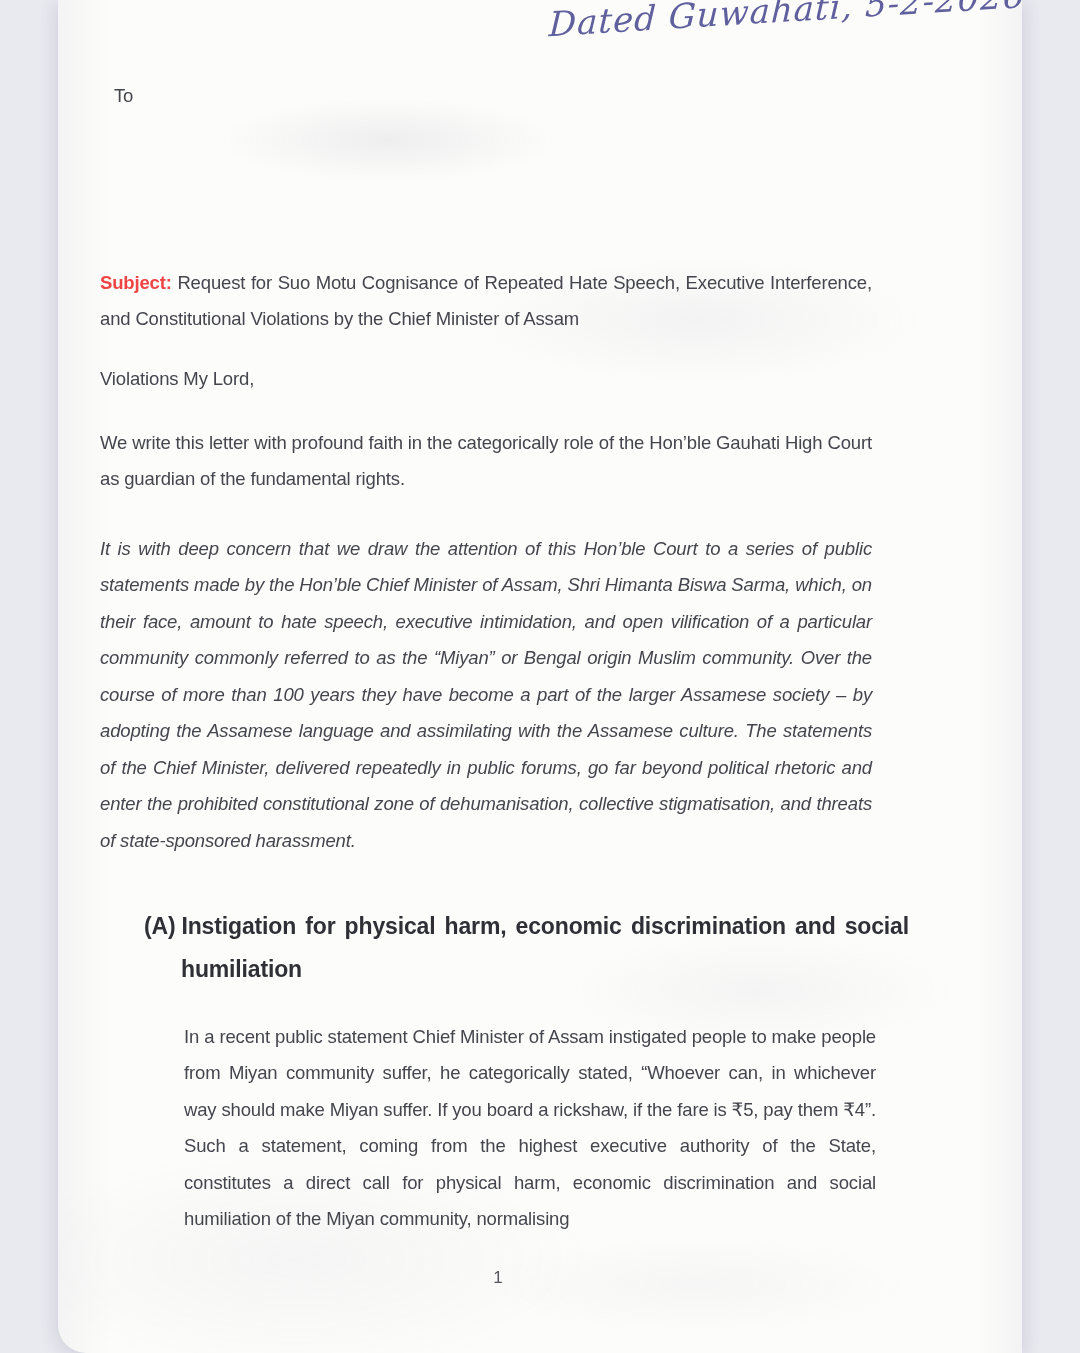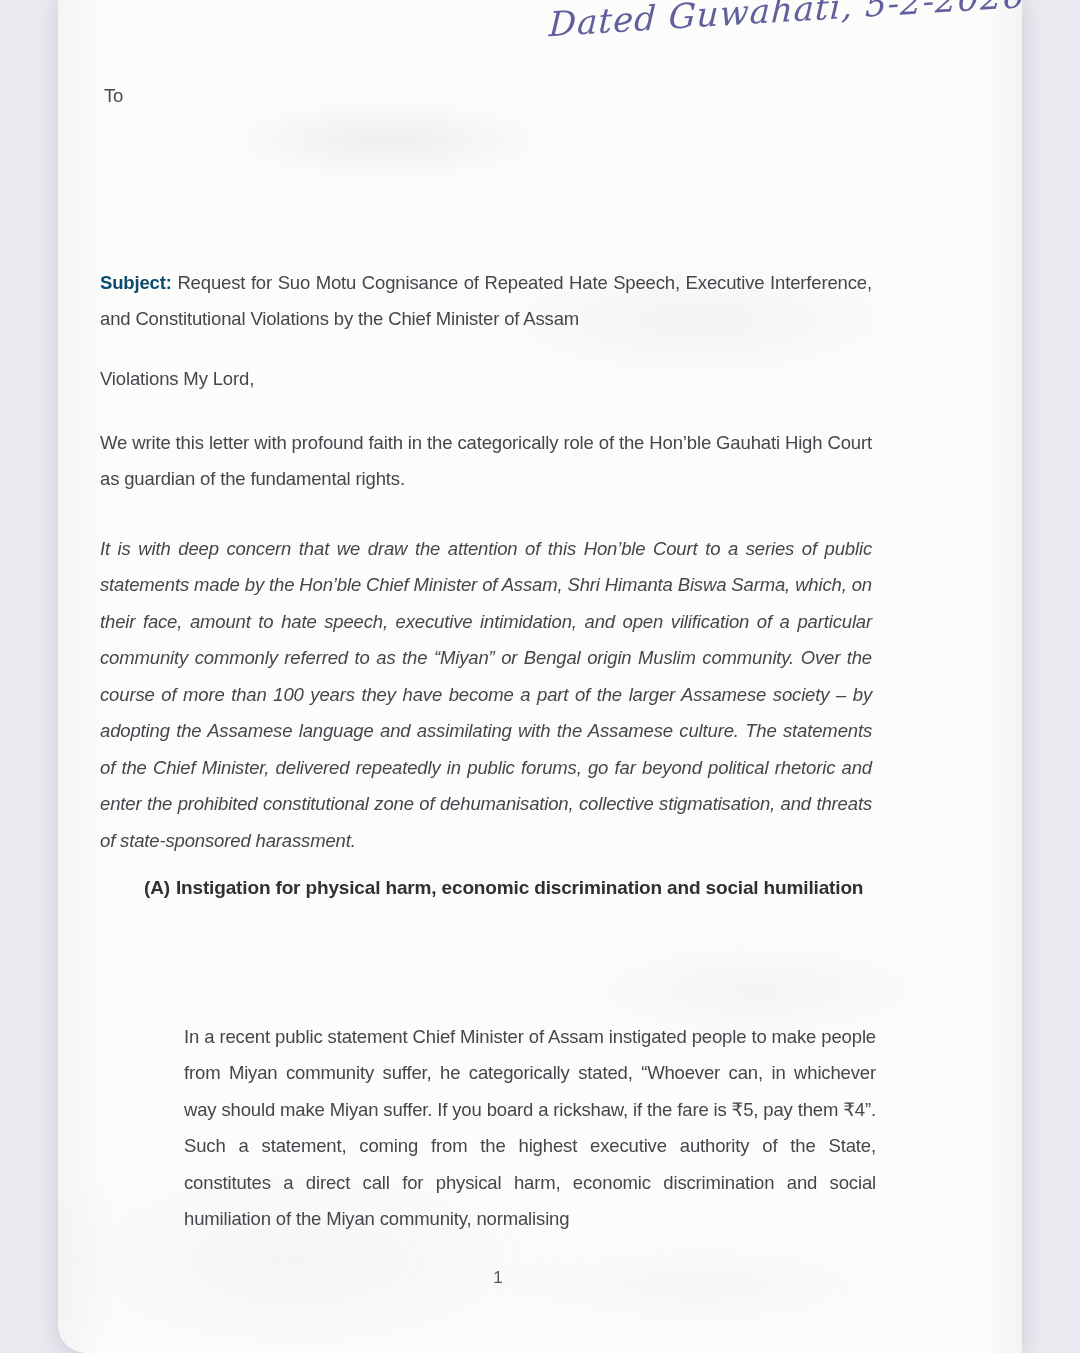--- a/index.html
+++ b/index.html
@@ -54,31 +54,31 @@
     white-space: nowrap;
   }
   .txt {
     color: #45464d;
     font-size: 18.5px;
     letter-spacing: -0.15px;
     line-height: 36.5px;
   }
   .address {
     position: absolute;
-    left: 46px;
+    left: 56px;
     top: 78px;
   }
   .subject {
     position: absolute;
     left: 42px;
     top: 246px;
     width: 772px;
     text-align: justify;
   }
-  .subject b { color: #0c4a6e; }
+  .subject b { color: #ef4444; }
   .salutation {
     position: absolute;
     left: 42px;
     top: 342px;
   }
   .para-1 {
     position: absolute;
     left: 42px;
     top: 406px;
     width: 772px;
@@ -88,28 +88,28 @@
     position: absolute;
     left: 42px;
     top: 512px;
     width: 772px;
     text-align: justify;
     font-style: italic;
   }
   .section-heading {
     position: absolute;
     left: 86px;
-    top: 866px;
+    top: 905px;
     width: 728px;
     padding-left: 37px;
     text-indent: -37px;
     text-align: justify;
     font-weight: bold;
     color: #2f3036;
-    font-size: 19px;
+    font-size: 23px;
     line-height: 43px;
     letter-spacing: -0.15px;
   }
   .section-heading .sec-label { padding-right: 6px; }
   .section-body {
     position: absolute;
     left: 126px;
     top: 1000px;
     width: 692px;
     text-align: justify;

